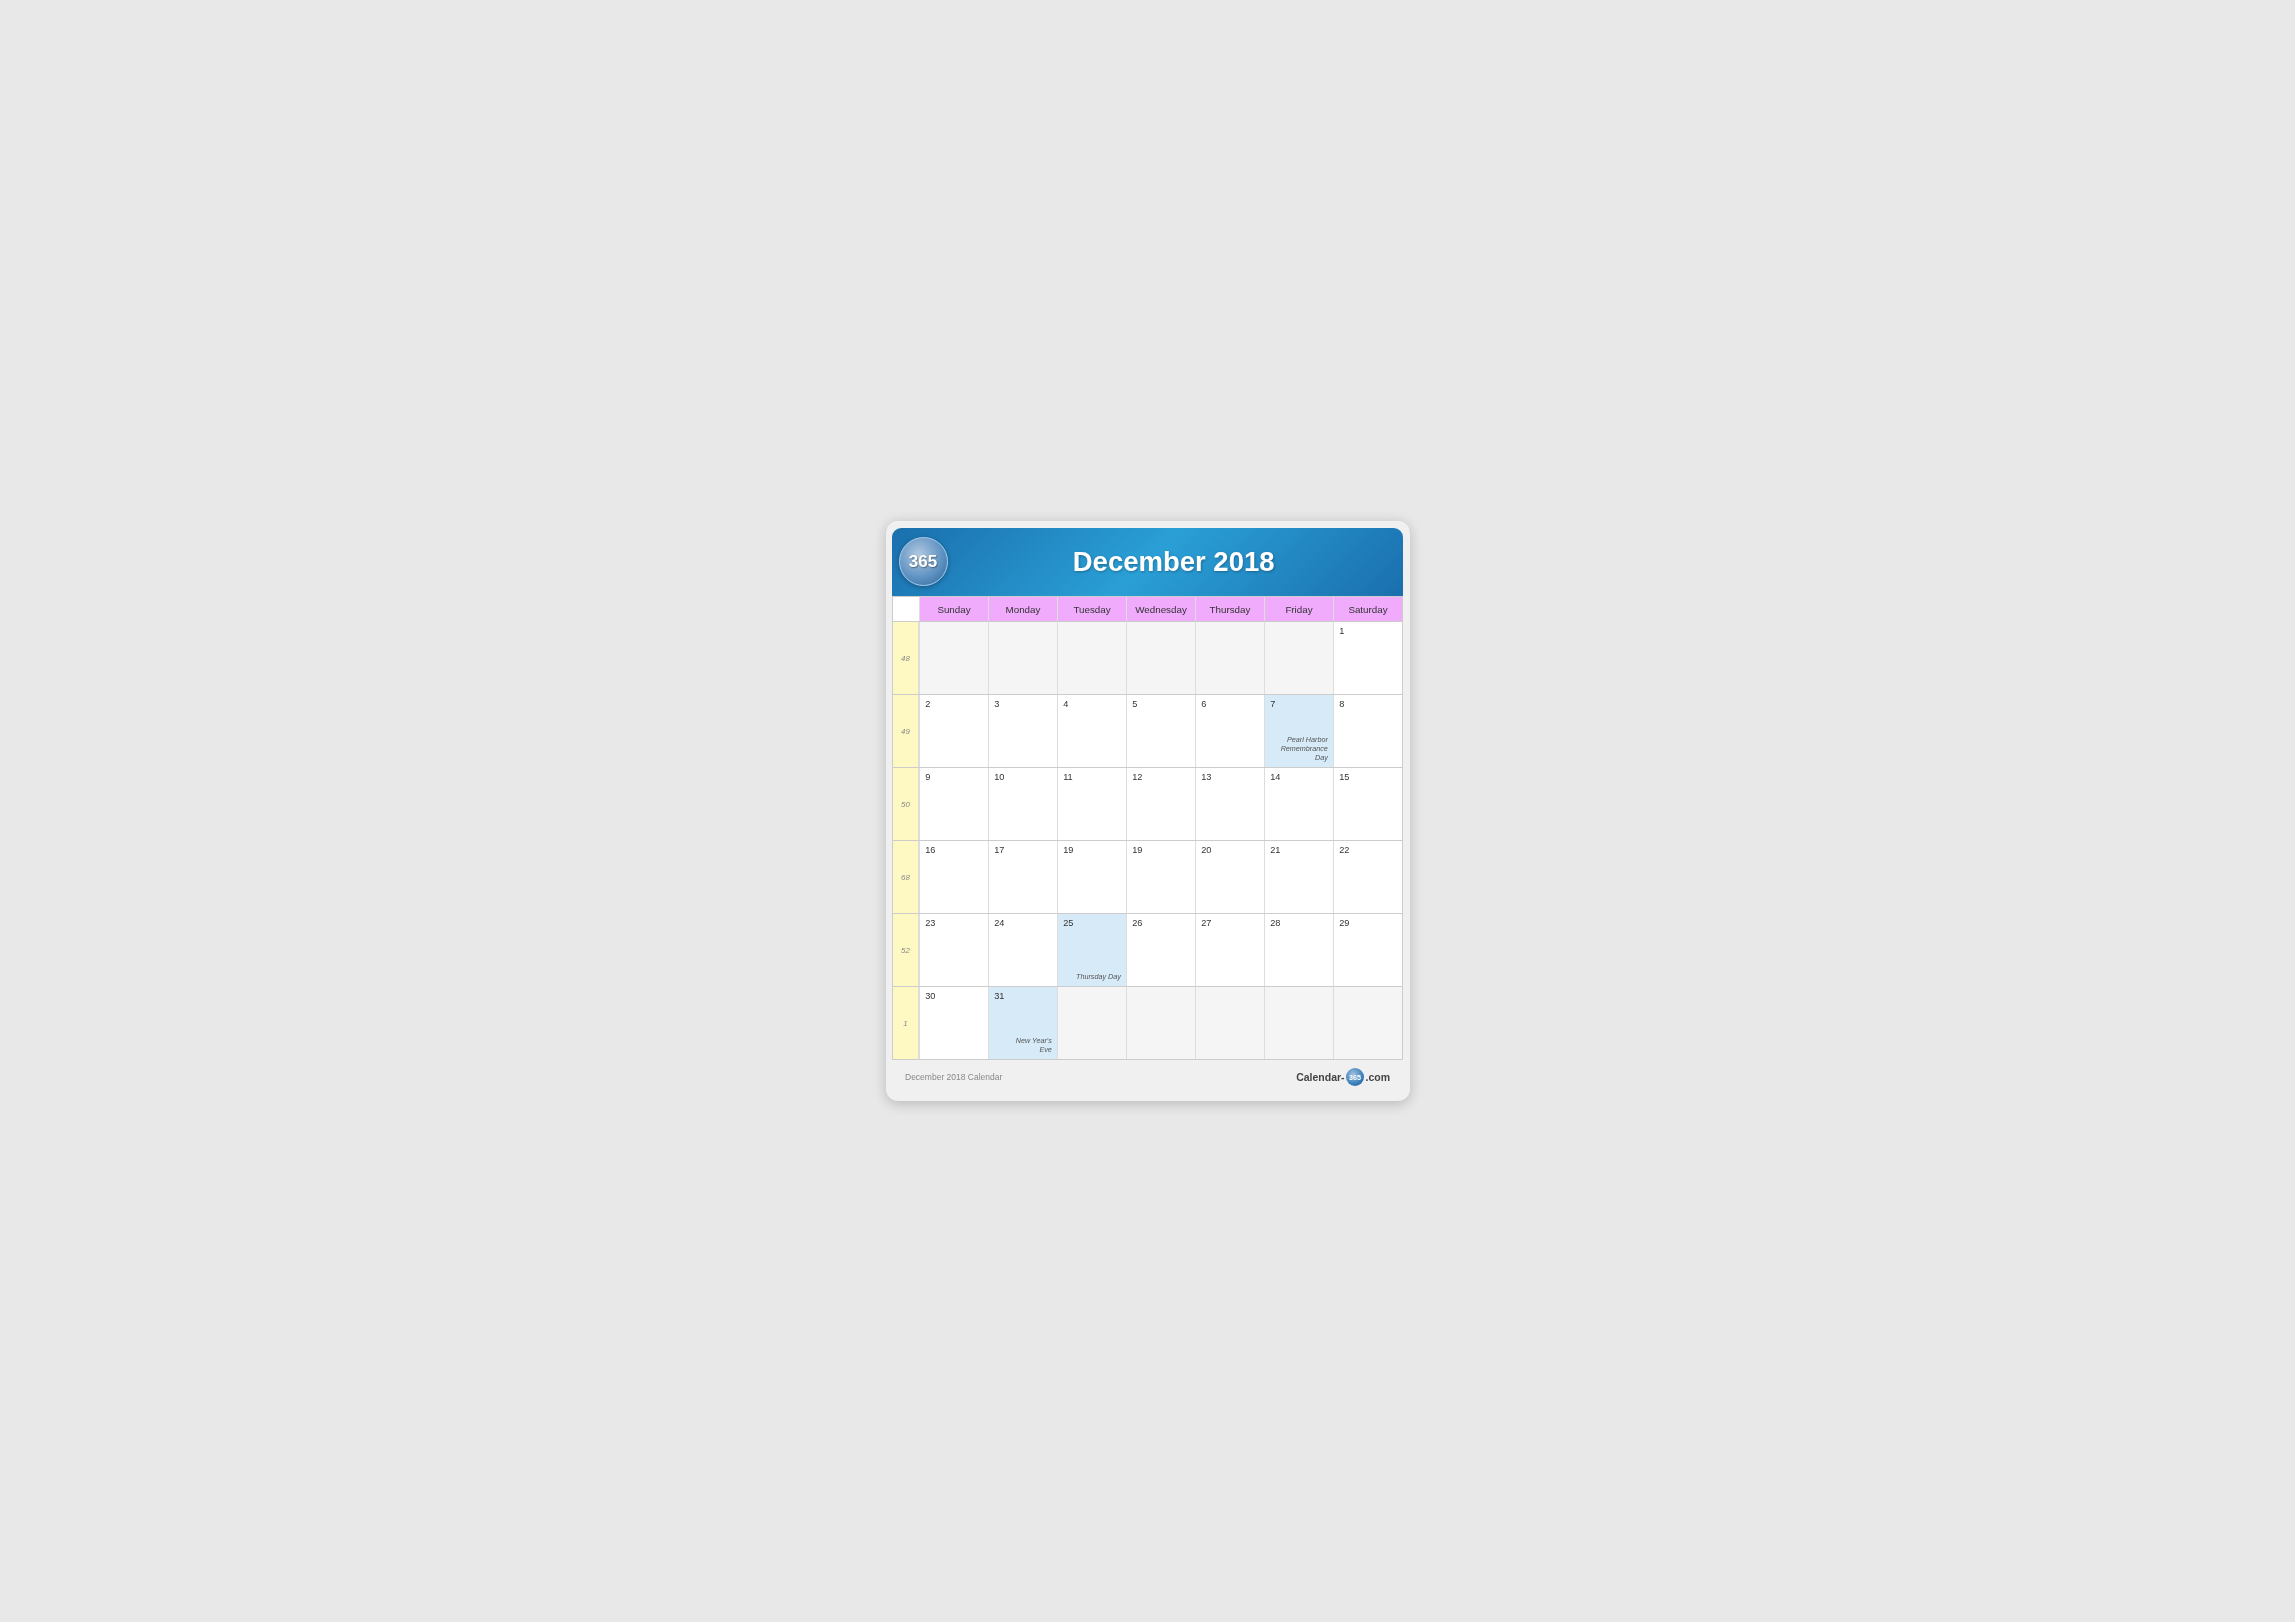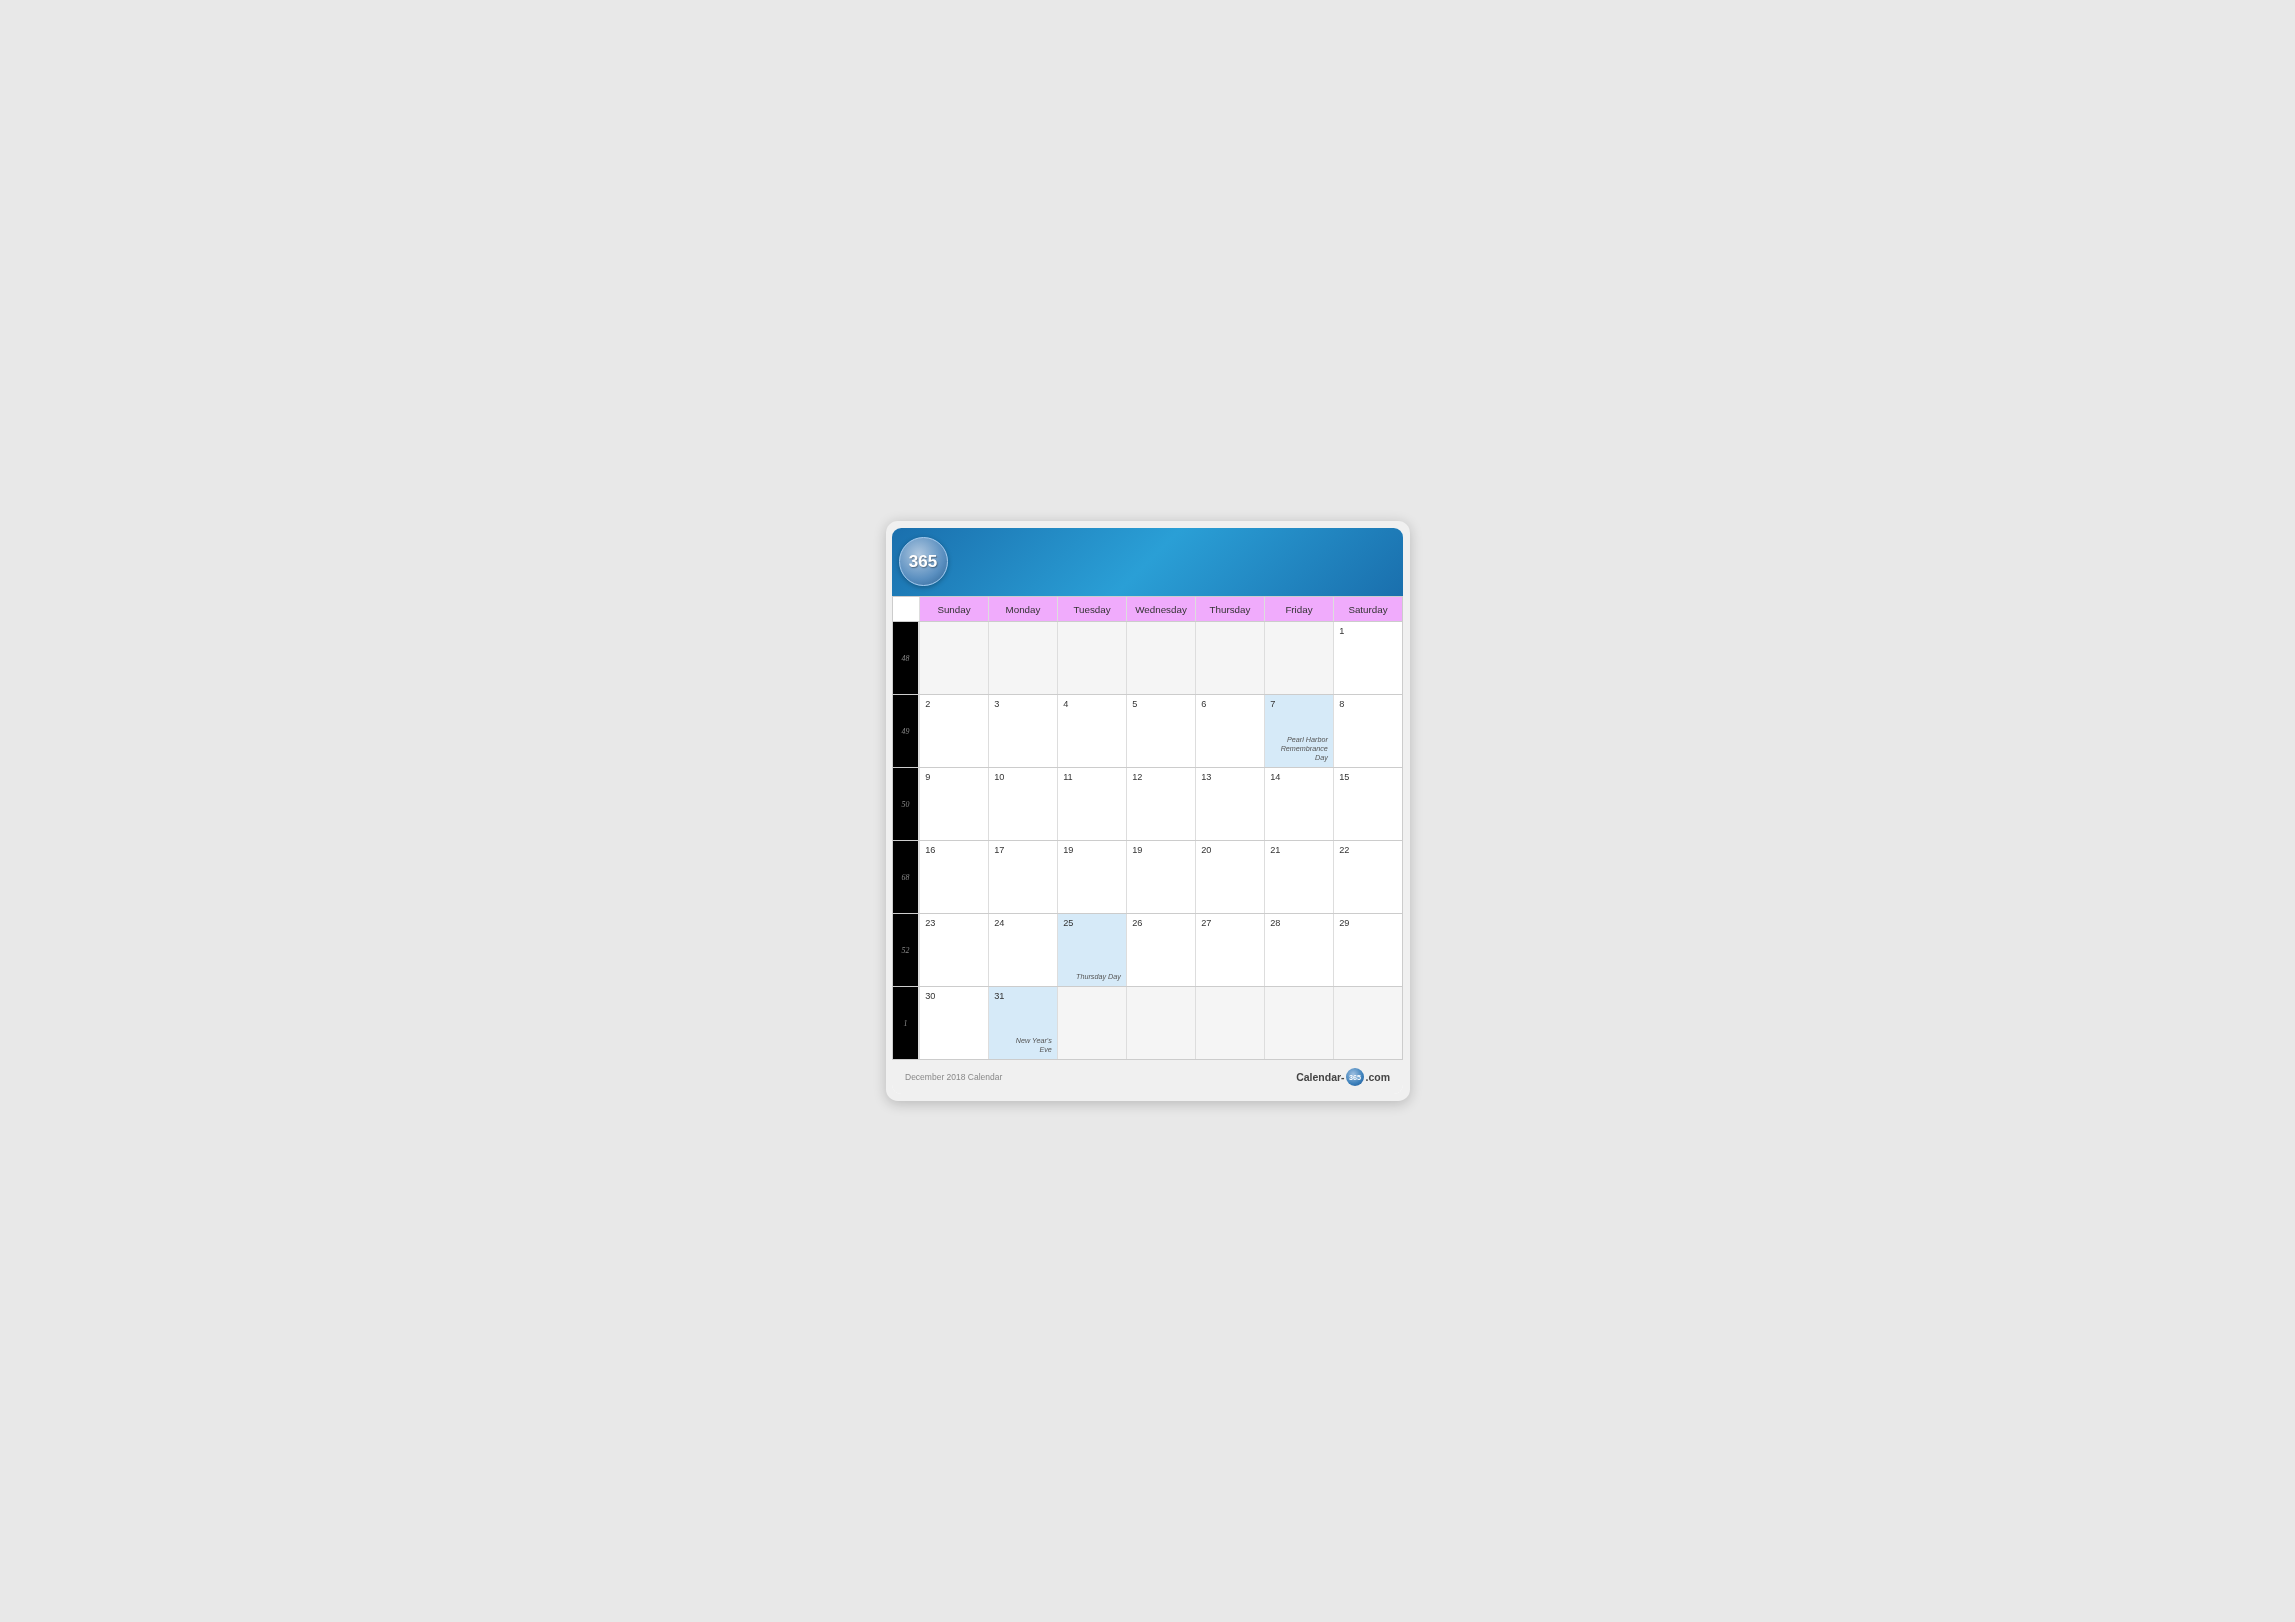--- a/index.html
+++ b/index.html
@@ -91,23 +91,22 @@
       border-top: 0.7px solid #ccc;
       min-height: 72px;
     }
     .week-number {
       display: flex;
       align-items: center;
       justify-content: center;
       font-size: 7.9px;
       color: #888;
       font-style: italic;
-      background: #000000;
+      background: #fef9c3;
       border-right: 0.7px solid #ddd;
-      font-family: Liberation Serif, serif;
     }
     .day-cell {
       border-left: 0.7px solid #ddd;
       padding: 3.9px 5.2px;
       background: #f5f5f5;
       position: relative;
       min-height: 72px;
     }
     .day-cell.white-bg {
       background: white;
@@ -171,20 +170,21 @@
 </head>
 <body>
 
 <div class="page-wrapper">
   <div class="calendar-container">
 
     <div class="header">
       <div class="logo-circle">
         <span class="logo-text">365</span>
       </div>
+      <div class="header-title">December 2018</div>
     </div>
 
     <div class="calendar-grid">
 
       <div class="day-headers">
         <div class="week-num-header"></div>
         <div class="day-header">Sunday</div>
         <div class="day-header">Monday</div>
         <div class="day-header">Tuesday</div>
         <div class="day-header">Wednesday</div>

